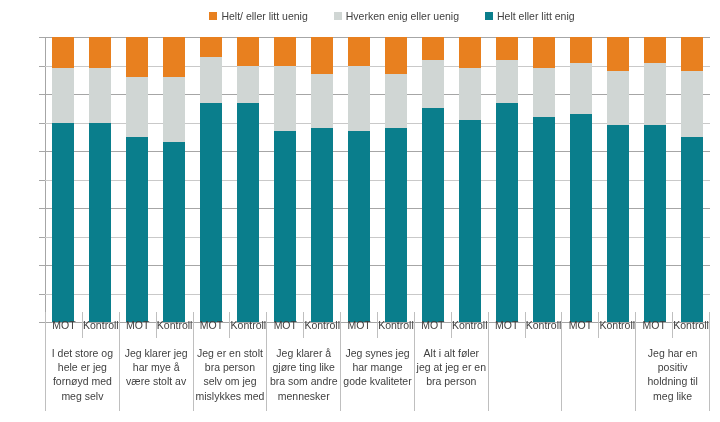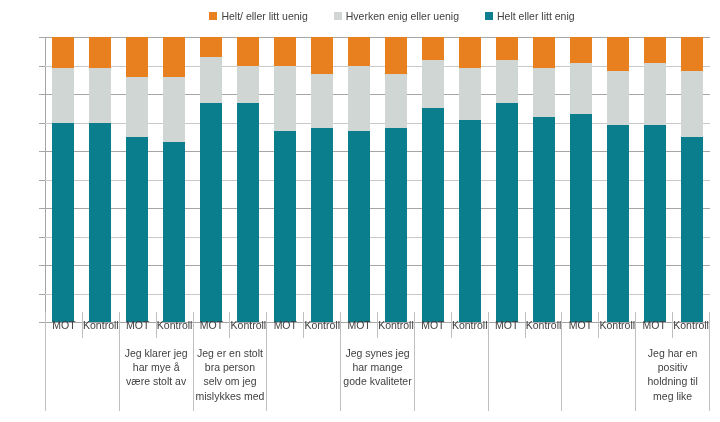--- a/index.html
+++ b/index.html
@@ -311,53 +311,56 @@
         </div>
       </div>
   </div>
 
   <div class="cat-table" id="cat-table">
       <div class="cat-group">
         <div class="cat-row-sub">
           <div class="cat-sub">MOT</div>
           <div class="cat-sub">Kontroll</div>
         </div>
+        <div class="cat-title">I det store og hele er jeg fornøyd med meg selv</div>
       </div>
       <div class="cat-group">
         <div class="cat-row-sub">
           <div class="cat-sub">MOT</div>
           <div class="cat-sub">Kontroll</div>
         </div>
         <div class="cat-title">Jeg klarer jeg har mye å være stolt av</div>
       </div>
       <div class="cat-group">
         <div class="cat-row-sub">
           <div class="cat-sub">MOT</div>
           <div class="cat-sub">Kontroll</div>
         </div>
         <div class="cat-title">Jeg er en stolt bra person selv om jeg mislykkes med</div>
       </div>
       <div class="cat-group">
         <div class="cat-row-sub">
           <div class="cat-sub">MOT</div>
           <div class="cat-sub">Kontroll</div>
         </div>
+        <div class="cat-title">Jeg klarer å gjøre ting like bra som andre mennesker</div>
       </div>
       <div class="cat-group">
         <div class="cat-row-sub">
           <div class="cat-sub">MOT</div>
           <div class="cat-sub">Kontroll</div>
         </div>
         <div class="cat-title">Jeg synes jeg har mange gode kvaliteter</div>
       </div>
       <div class="cat-group">
         <div class="cat-row-sub">
           <div class="cat-sub">MOT</div>
           <div class="cat-sub">Kontroll</div>
         </div>
+        <div class="cat-title">Alt i alt føler jeg at jeg er en bra person</div>
       </div>
       <div class="cat-group">
         <div class="cat-row-sub">
           <div class="cat-sub">MOT</div>
           <div class="cat-sub">Kontroll</div>
         </div>
       </div>
       <div class="cat-group">
         <div class="cat-row-sub">
           <div class="cat-sub">MOT</div>

